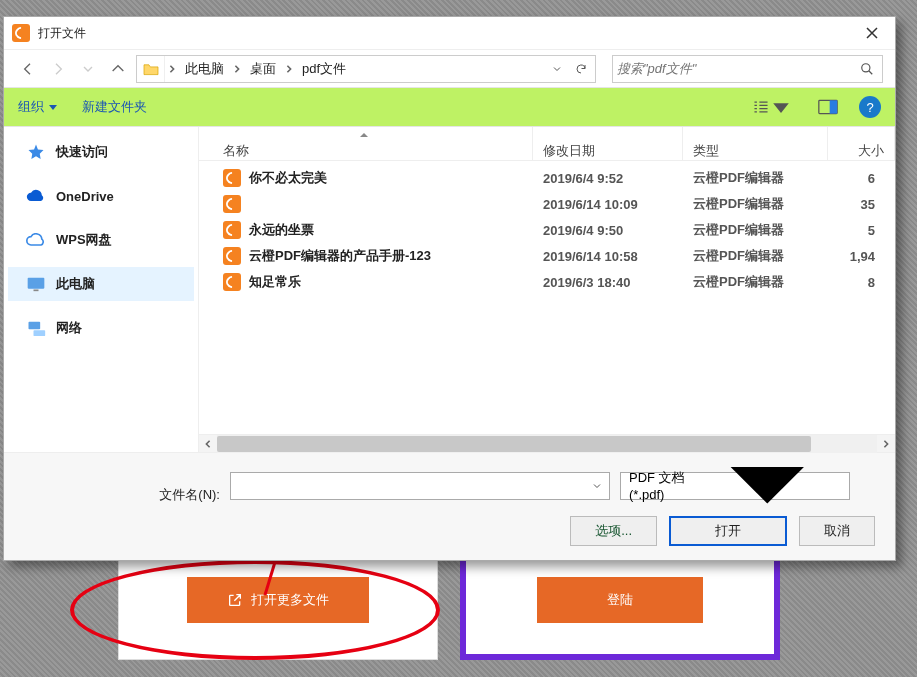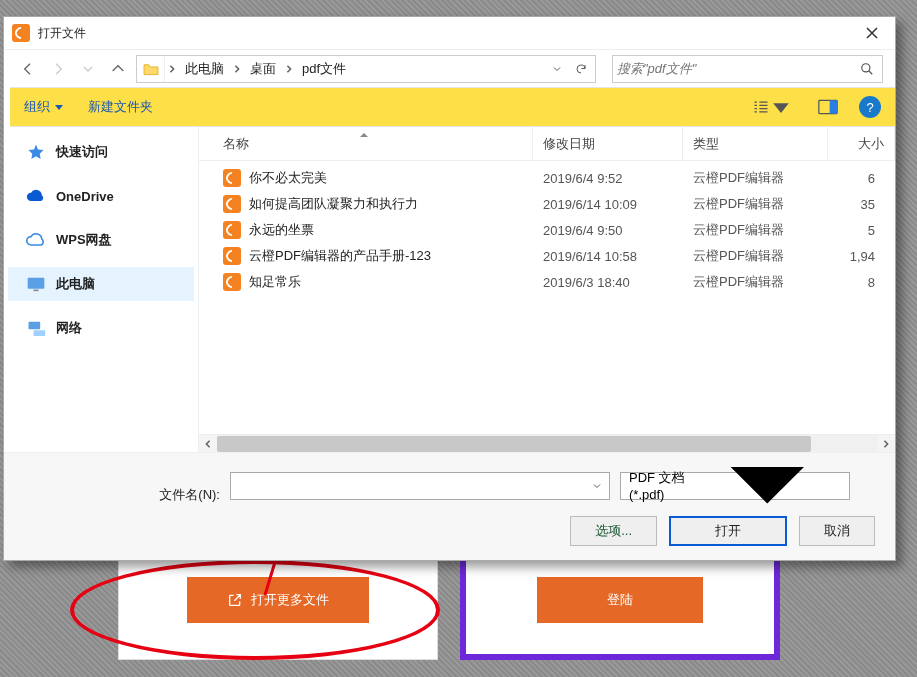--- a/index.html
+++ b/index.html
@@ -33,47 +33,47 @@
   .crumb-sep svg{width:8px;height:8px;stroke:#666;stroke-width:2;fill:none;}
   .path-end{flex:1;display:flex;justify-content:flex-end;align-items:center;padding-right:4px;gap:4px;}
   .path-end .dd{width:20px;height:20px;display:flex;align-items:center;justify-content:center;}
   .path-end svg{width:12px;height:12px;stroke:#555;stroke-width:2;fill:none;}
   .refresh svg{stroke:none;fill:#555;}
   .search-box{flex:1;height:28px;border:1px solid #ccc;margin-left:10px;display:flex;align-items:center;padding:0 4px;}
   .search-box input{flex:1;border:none;outline:none;font-size:13px;color:#666;font-style:italic;}
   .search-box .sicon{width:22px;display:flex;align-items:center;justify-content:center;}
   .search-box svg{width:14px;height:14px;stroke:#555;stroke-width:2;fill:none;}
 
-  .toolbar{height:40px;background:#fde047;border-top:1px solid #e5e5e5;border-bottom:1px solid #e5e5e5;display:flex;align-items:center;justify-content:space-between;padding:0 14px;margin-left:6px;}
+  .toolbar{height:40px;background:#bef264;border-top:1px solid #e5e5e5;border-bottom:1px solid #e5e5e5;display:flex;align-items:center;justify-content:space-between;padding:0 14px;}
   .toolbar-left{display:flex;gap:24px;color:#1a56b4;}
   .toolbar-left span{display:flex;align-items:center;gap:4px;cursor:pointer;}
   .toolbar-left svg{width:10px;height:10px;fill:#1a56b4;}
   .toolbar-right{display:flex;align-items:center;gap:14px;}
   .view-toggle{display:flex;align-items:center;gap:2px;padding:3px 6px;border:1px solid transparent;border-radius:2px;}
   .view-toggle svg{width:18px;height:14px;stroke:#555;fill:none;stroke-width:1.5;}
   .preview-toggle svg{width:20px;height:16px;}
   .help-icon{width:22px;height:22px;border-radius:50%;background:#1979ca;color:#fff;display:flex;align-items:center;justify-content:center;font-size:14px;cursor:pointer;}
 
   .body{flex:1;display:flex;min-height:0;}
   .sidebar{width:195px;border-right:1px solid #eee;padding:8px 4px;background:#fff;font-weight:bold;}
   .side-item{height:34px;display:flex;align-items:center;gap:10px;padding:0 18px;cursor:pointer;color:#222;}
   .side-item.selected{background:#e5f3ff;}
   .side-item .icon{width:20px;height:20px;display:flex;align-items:center;justify-content:center;}
   .side-spacer{height:10px;}
 
   .listpane{flex:1;display:flex;flex-direction:column;min-width:0;}
   .list-header{height:34px;display:flex;align-items:center;border-bottom:1px solid #eee;color:#444;font-size:12px;padding-left:14px;position:relative;}
-  .list-header .col{border-right:1px solid #eee;height:100%;display:flex;align-items:center;padding:0 10px;}
+  .list-header .col{border-right:1px solid #eee;height:100%;display:flex;align-items:flex-end;padding:0 10px;}
   .col-name{width:320px;justify-content:space-between;}
   .col-date{width:150px;}
   .col-type{width:145px;}
   .col-size{flex:1;justify-content:flex-end;padding-right:20px;border-right:none;}
   .sort-ind{position:absolute;left:160px;top:-1px;}
   .sort-ind svg{width:10px;height:6px;fill:#888;}
-  .list-body{flex:1;overflow:hidden;padding-top:4px;position:relative;}
+  .list-body{flex:1;overflow:hidden;padding-top:4px;position:relative;font-weight:bold;}
   .row{height:26px;display:flex;align-items:center;padding-left:14px;cursor:pointer;}
   .row .rname{width:320px;display:flex;align-items:center;gap:8px;padding:0 10px;color:#222;}
   .row .ricon{width:18px;height:18px;background:#f58220;border-radius:3px;position:relative;flex:0 0 18px;}
   .row .ricon::after{content:"";position:absolute;inset:3px;border:2px solid #fff;border-radius:50%;border-top-color:transparent;border-right-color:transparent;transform:rotate(45deg);}
   .row .rdate{width:150px;padding:0 10px;color:#555;}
   .row .rtype{width:145px;padding:0 10px;color:#555;}
   .row .rsize{flex:1;text-align:right;padding:0 20px;color:#555;}
   .hscroll{height:18px;border-top:1px solid #eee;display:flex;align-items:center;background:#f4f4f4;}
   .hscroll .arrow{width:18px;height:18px;display:flex;align-items:center;justify-content:center;}
   .hscroll .arrow svg{width:8px;height:8px;stroke:#666;stroke-width:2;fill:none;}
@@ -314,21 +314,20 @@
               <div class="ricon"></div>
               <span>你不必太完美</span>
             </div>
             <div class="rdate">2019/6/4 9:52</div>
             <div class="rtype">云橙PDF编辑器</div>
             <div class="rsize">6</div>
           </div>
           <div class="row">
             <div class="rname">
               <div class="ricon"></div>
-              <span>如何提高团队凝聚力和执行力</span>
             </div>
             <div class="rdate">2019/6/14 10:09</div>
             <div class="rtype">云橙PDF编辑器</div>
             <div class="rsize">35</div>
           </div>
           <div class="row">
             <div class="rname">
               <div class="ricon"></div>
               <span>永远的坐票</span>
             </div>

